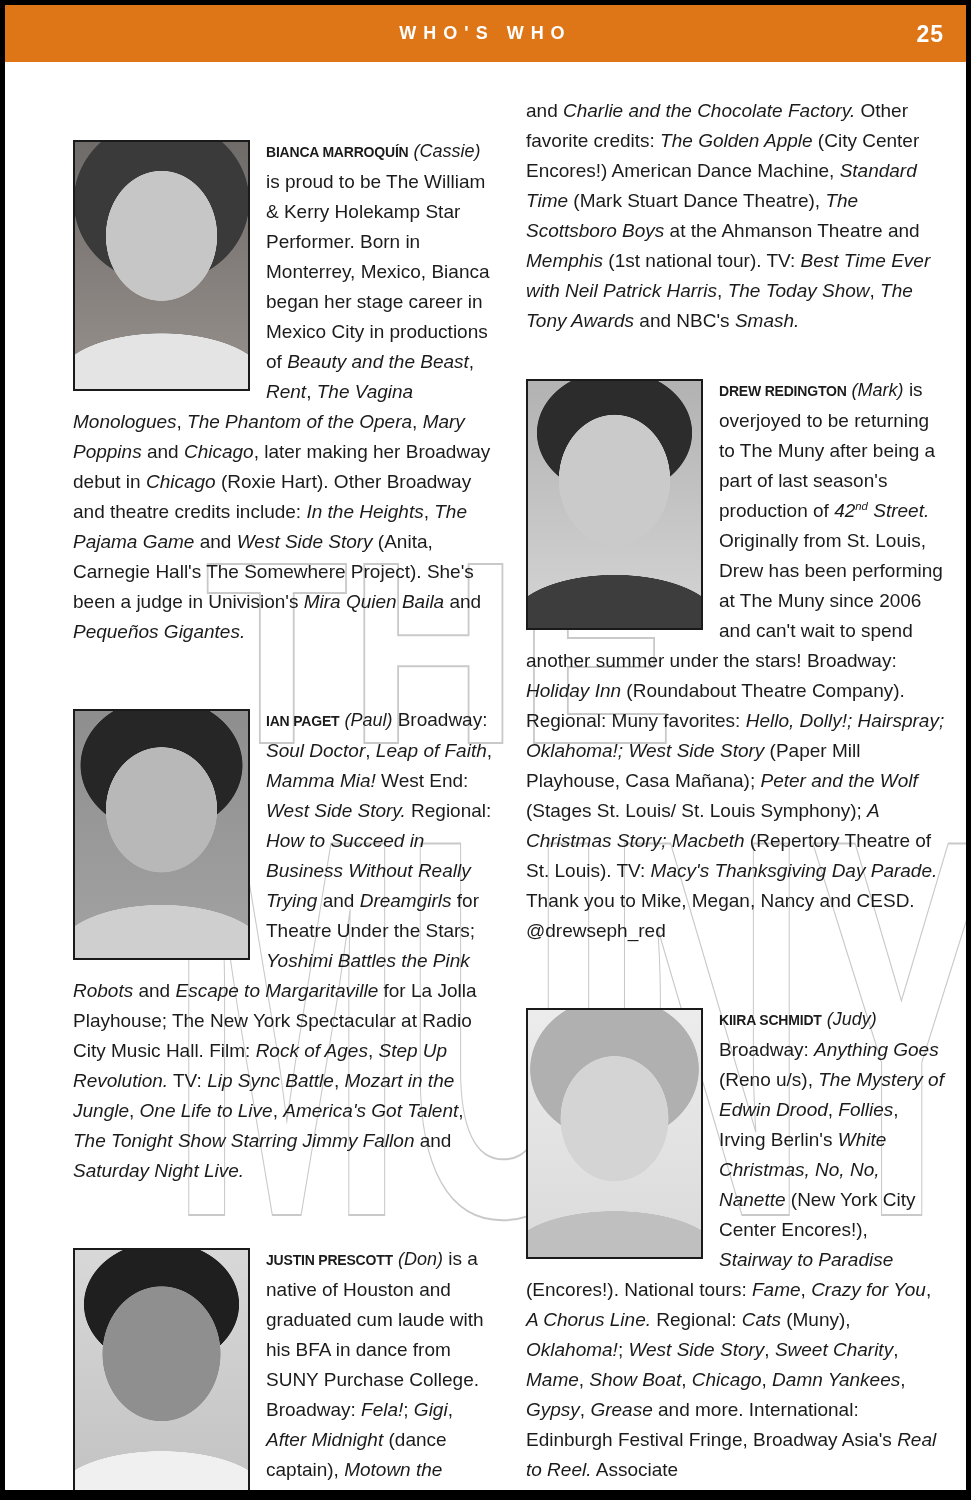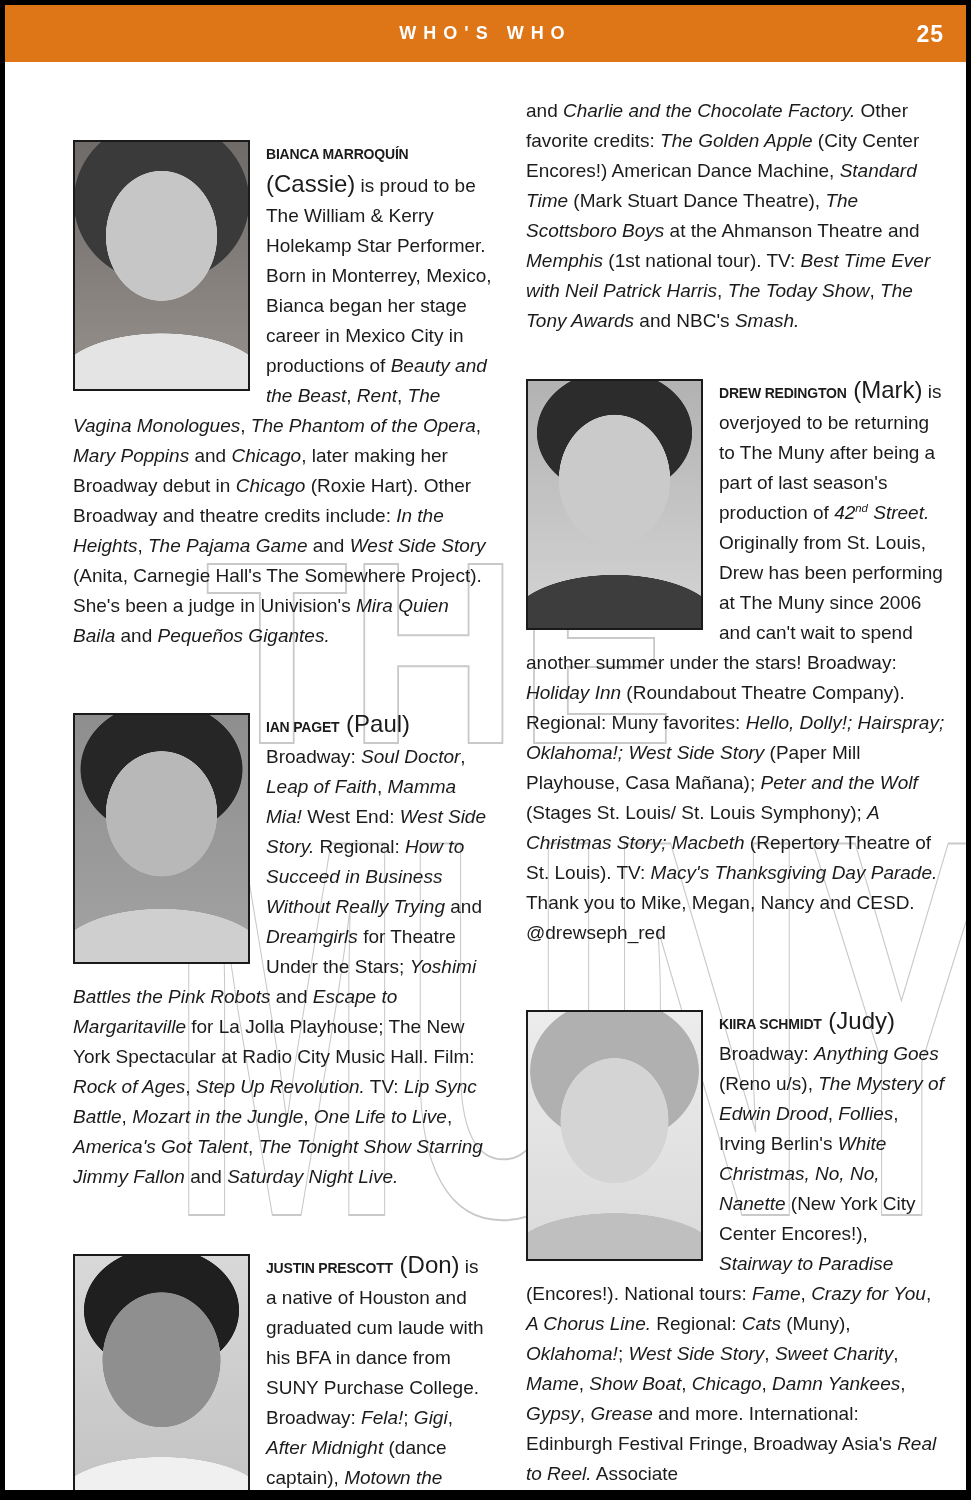--- a/index.html
+++ b/index.html
@@ -39,21 +39,21 @@
   .col { width:420px; flex:0 0 420px; }
   .intro, .bio {
     font-size:19px; line-height:30px; color:#1b1b1b;
     text-align:left;
   }
   .bio-section { margin-top:58px; }
   .bio-section.first-right { margin-top:39px; }
   .bio-section.first-left { margin-top:40px; }
   .bio::after { content:""; display:block; clear:both; }
   .bio-name { font-weight:bold; font-size:14px; letter-spacing:-0.2px; }
-  .bio-role { font-size:24px; }
+  .bio-role { font-style:italic; font-size:18px; }
   .it { font-style:italic; }
   sup { font-size:0.6em; line-height:0; }
   
   .headshot {
     float:left; width:177px; height:251px; margin:4px 16px 4px 0;
     border:2px solid #1a1a1a; box-sizing:border-box;
   }
   .hs-bianca {
     background:
       radial-gradient(ellipse 33% 27% at 50% 38%, #c6c6c6 97%, rgba(198,198,198,0) 98%),

